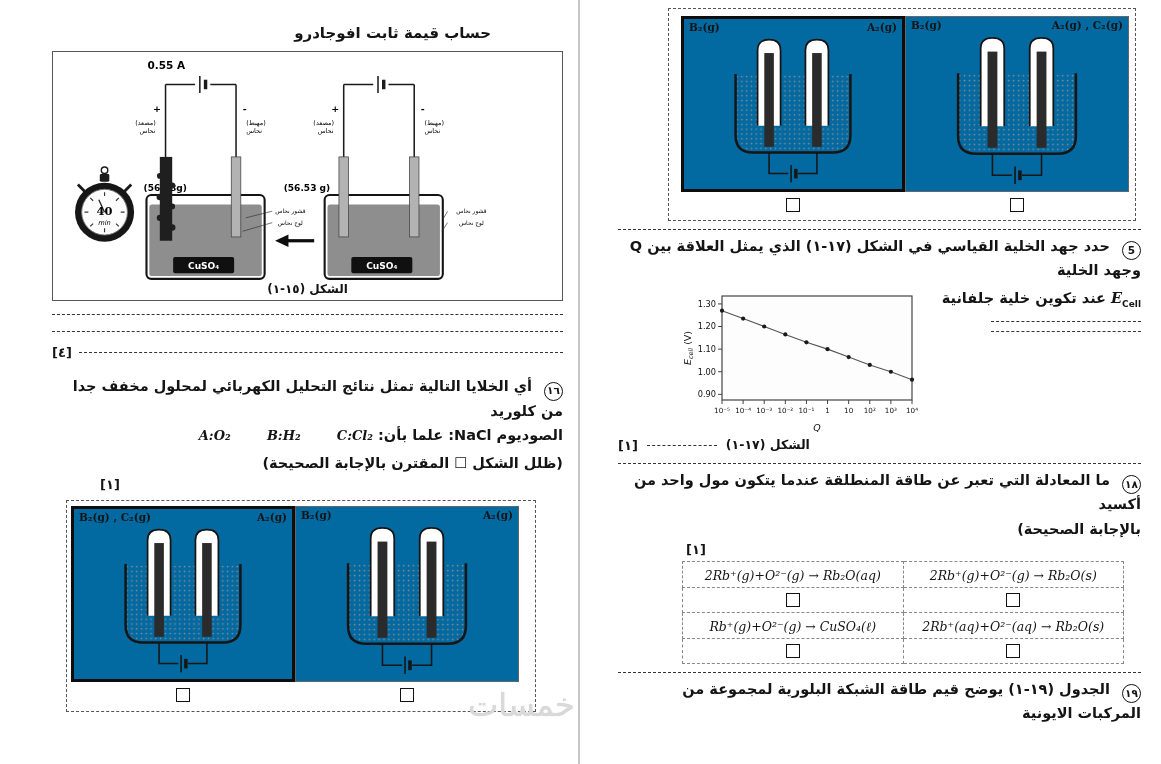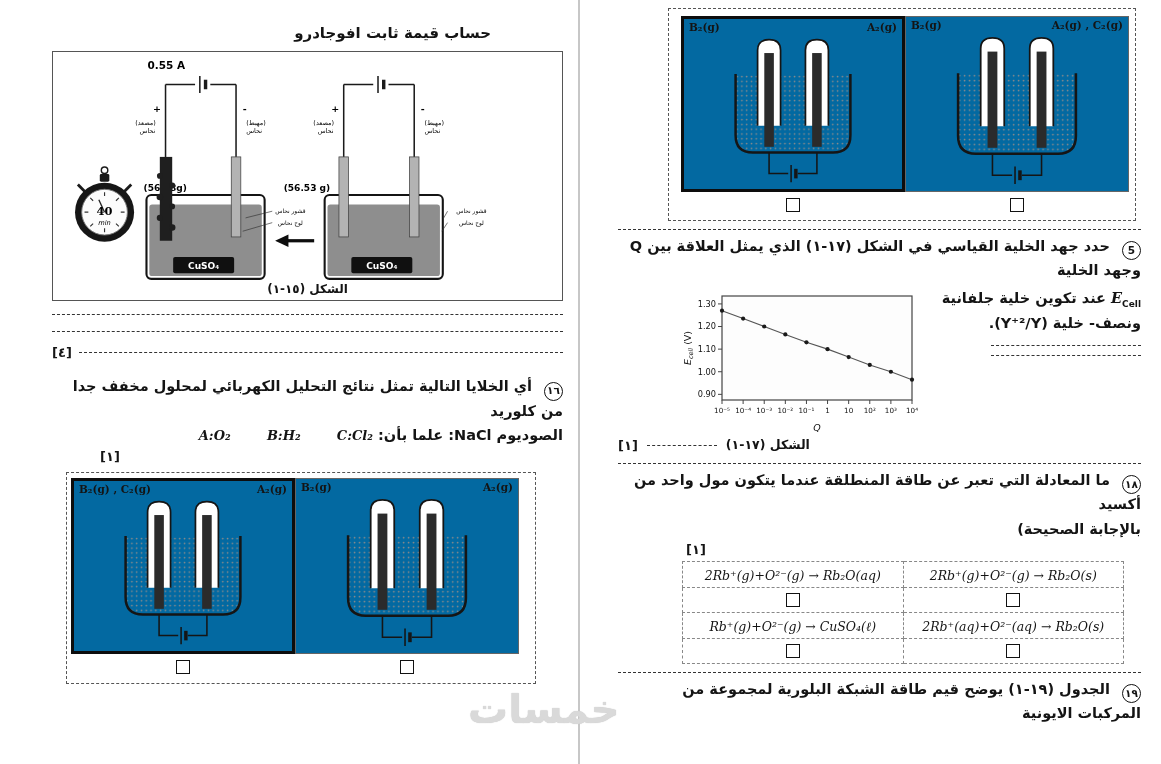--- a/index.html
+++ b/index.html
@@ -60,21 +60,21 @@
   .q17foot { display:flex; align-items:center; gap:9px; margin-top:2px; }
   .caption17 { font-weight:bold; font-size:12.5px; }
   .marks-18 { margin:1px 0 4px 68px; }
   .eqtable { width:442px; margin-left:64px; border-collapse:collapse; direction:ltr; }
   .eqtable td { border:1.3px dashed #888; text-align:center; padding:3px 4px; width:50%; }
   .eq { font:italic 12.5px "DejaVu Serif",serif; white-space:nowrap; }
   .eqtable .cb { margin:2px auto; }
   .q19block { margin-top:6px; }
 
   .watermark { position:absolute; left:468px; top:686px; z-index:6; direction:rtl;
-               font-size:40px; font-weight:bold; color:#d9d9d9; text-shadow:0 0 1px #c2c2c2; }
+               font-size:32px; font-weight:normal; color:#d9d9d9; text-shadow:0 0 1px #c2c2c2; }
 
   svg text { font-family:"DejaVu Sans",sans-serif; }
   .svgt-b11 { font-size:11px; font-weight:bold; }
   .svgt-b95 { font-size:9.5px; font-weight:bold; }
   .svgt-sign { font-size:10px; font-weight:bold; }
   .svgt-tiny { font-size:6.8px; }
   .svgt-micro { font-size:6.2px; }
   .svgt-tag { font-size:9.5px; font-weight:bold; fill:#fff; }
   .svgt-sw { font-size:12px; font-weight:bold; font-family:"DejaVu Serif",serif; }
   .svgt-swu { font-size:7px; font-style:italic; }
@@ -179,20 +179,21 @@
 
     <div class="q16block">
       <div class="ar qline">
         <span class="qnum">١٦</span>
         <span>أي الخلايا التالية تمثل نتائج التحليل الكهربائي لمحلول مخفف جدا من كلوريد</span>
       </div>
       <div class="ar qline">
         <span>الصوديوم NaCl: علما بأن:</span>
         <span class="opts">A:O₂        B:H₂        C:Cl₂</span>
       </div>
+      <div class="ar instr">(ظلل الشكل ☐ المقترن بالإجابة الصحيحة)</div>
       <div class="marks marks-ml">[١]</div>
 
       <div class="cellbox">
         <div class="cellwrap">
           <div class="cell thick">
             <span class="lblL">B₂(g) , C₂(g)</span>
             <span class="lblR">A₂(g)</span>
             <div class="cell-art"><svg viewBox="0 0 170 162" width="100%" height="100%" preserveAspectRatio="xMidYMin meet">
                   <defs>
                     <pattern id="dotp" width="5" height="5" patternUnits="userSpaceOnUse">
@@ -352,21 +353,20 @@
             <circle cx="208.88888888888889" cy="85.73913043478261" r="2.1" fill="#1a1a1a"></circle>
             <circle cx="230" cy="93.65217391304348" r="2.1" fill="#1a1a1a"></circle>
             <text x="135" y="145" text-anchor="middle" font-size="9.5" font-style="italic" fill="#111">Q</text>
             <text transform="rotate(-90 9 62)" x="9" y="62" text-anchor="middle" font-size="9.5" fill="#111" font-style="italic">E<tspan dy="2.2" font-size="6.5">cell</tspan><tspan dy="-2.2" font-style="normal"> (V)</tspan></text>
           </svg>
         <div class="sidecol">
           <div class="ar sline">
             <span class="ecell"><i>E</i><sub>Cell</sub></span>
             <span>عند تكوين خلية جلفانية</span>
           </div>
-          <div class="ar sline">ونصف- خلية (Y⁺²/Y).</div>
           <hr class="dash w150 mla">
           <hr class="dash w150 mla">
         </div>
       </div>
       <div class="q17foot">
         <span class="marks">[١]</span>
         <hr class="dash w70">
         <span class="ar caption17">الشكل (١٧-١)</span>
       </div>
     </div>

